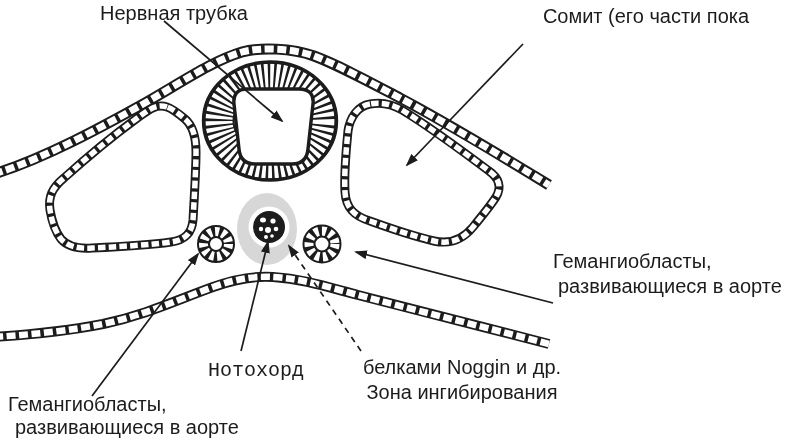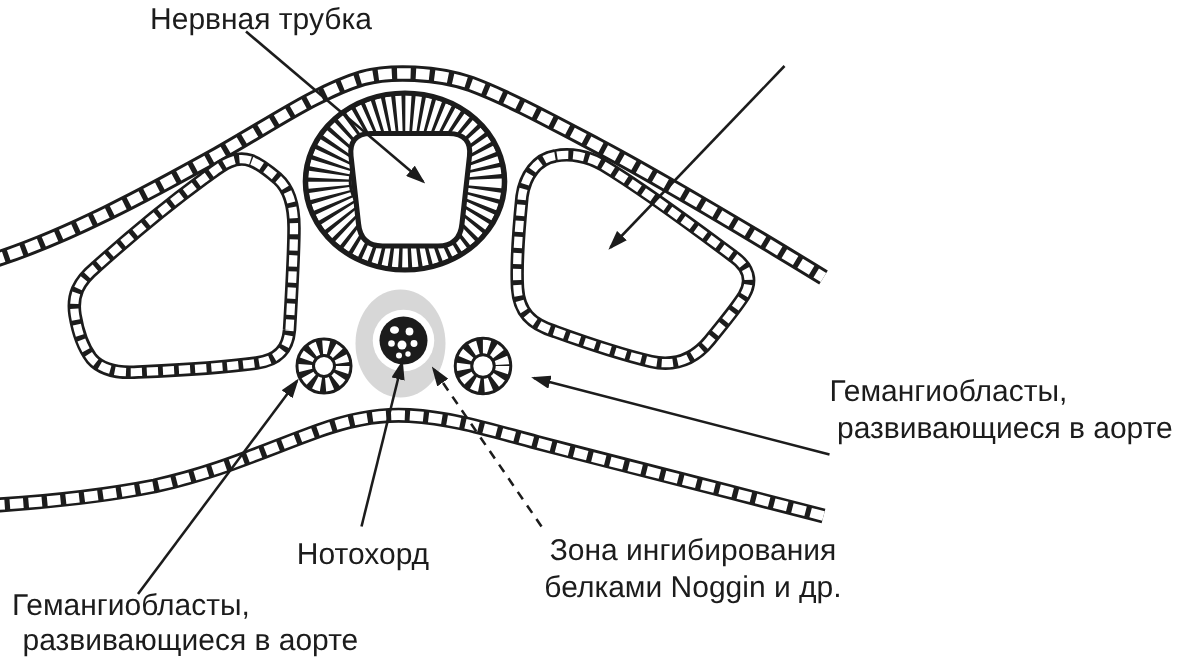--- a/index.html
+++ b/index.html
@@ -99,34 +99,35 @@
     <path class="arrow" d="M 92,396 L 198,254" marker-end="url(#ah)"></path>
     <path class="arrow" d="M 241,351 L 268,242" marker-end="url(#ah)"></path>
     <path class="arrow-dashed" d="M 361,351 L 289,246" marker-end="url(#ah)"></path>
   </svg>
 
   <div class="label center" style="left:88px; top:1px; width:172px;">
     <span>Нервная трубка</span>
   </div>
 
   <div class="label center" style="left:514px; top:4px; width:264px;">
+    <span>Сомит (его части пока</span>
   </div>
 
   <div class="label" style="left:553px; top:249px; width:236px;">
     <span>Гемангиобласты,</span>
     <span style="margin-left:5px;">развивающиеся в аорте</span>
   </div>
 
-  <div class="label center" style="left:189px; top:358px; width:106px;">
+  <div class="label center" style="left:203px; top:358px; width:106px;font-family:Liberation Mono, monospace;">
     <span>Нотохорд</span>
   </div>
 
   <div class="label center" style="left:351px; top:355px; width:222px;">
+    <span>белками Noggin и др.</span>
     <span>Зона ингибирования</span>
-    <span>белками Noggin и др.</span>
   </div>
 
   <div class="label" style="left:6px; top:393px; width:245px; line-height:23px;">
     <span style="margin-left:2px;">Гемангиобласты,</span>
     <span style="margin-left:9px;">развивающиеся в аорте</span>
   </div>
 
 </div>
 
 </body></html>

